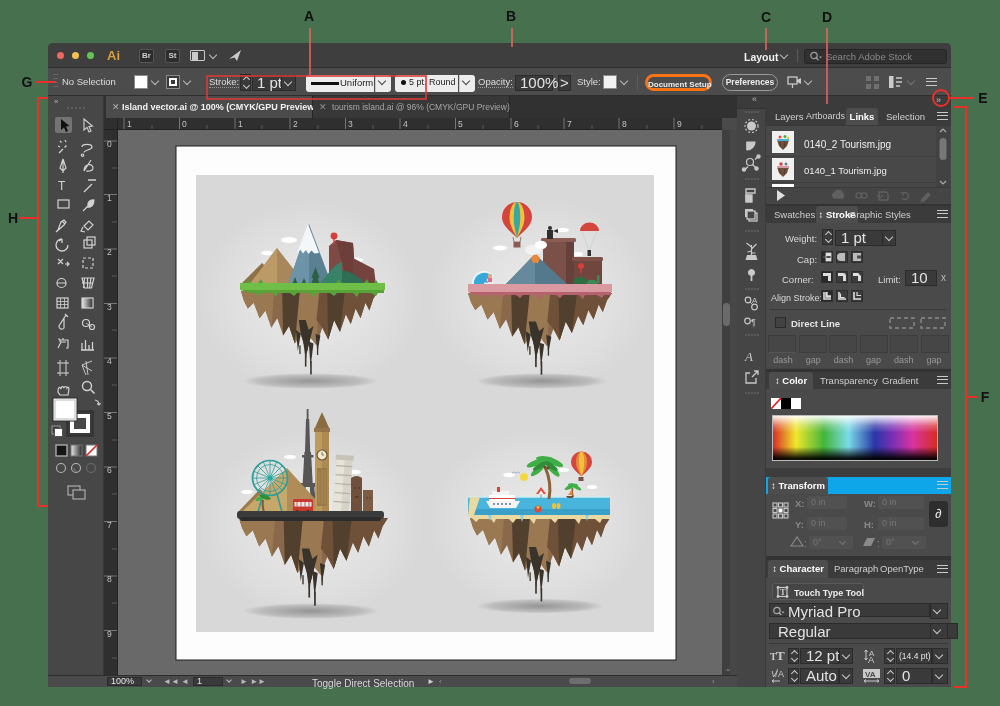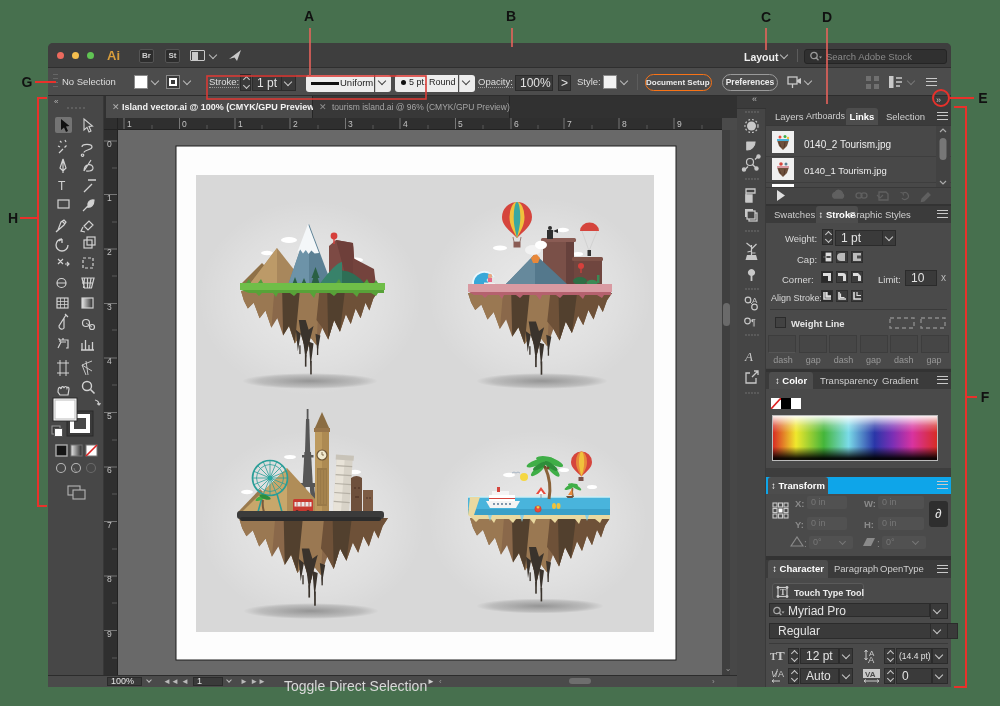--- a/index.html
+++ b/index.html
@@ -1,20 +1,20 @@
 <!DOCTYPE html>
 <html><head>
 <meta charset="utf-8">
 <style>
 *{margin:0;padding:0;box-sizing:border-box}
 html,body{width:1000px;height:706px}
 body{background:#47704e;position:relative;font-family:"Liberation Sans",sans-serif;overflow:hidden}
 .a{position:absolute}
 .tx{color:#dedede;font-size:9.5px;white-space:nowrap}
-.f{background:#3a3a3a;border:1px solid #2b2b2b;color:#e3e3e3;font-size:12px;white-space:nowrap}
+.f{background:#3a3a3a;border:1px solid #2b2b2b;color:#e3e3e3;font-size:15px;white-space:nowrap}
 .cvb{position:absolute;width:6px;height:6px;border-right:1.5px solid #bbb;border-bottom:1.5px solid #bbb;transform:rotate(45deg)}
 .ham{position:absolute;width:11px;height:8px;border-top:1.6px solid #c9c9c9;border-bottom:1.6px solid #c9c9c9}
 .ham:after{content:"";position:absolute;left:0;right:0;top:1.6px;border-top:1.6px solid #c9c9c9}
 .ptabs{position:absolute;background:#3b3b3b;color:#cfcfcf;font-size:9.5px;white-space:nowrap}
 .ptab{position:absolute;top:0;height:100%;line-height:17px}
 .ptab.on{background:#4d4d4d;color:#fff;font-weight:bold;border-radius:3px 3px 0 0}
 .stp{position:absolute;width:11px;background:#3a3a3a;border:1px solid #2b2b2b}
 .stp:before{content:"";position:absolute;left:2.5px;top:2px;width:4px;height:4px;border-left:1.4px solid #c9c9c9;border-top:1.4px solid #c9c9c9;transform:rotate(45deg)}
 .stp:after{content:"";position:absolute;left:2.5px;bottom:2px;width:4px;height:4px;border-right:1.4px solid #c9c9c9;border-bottom:1.4px solid #c9c9c9;transform:rotate(45deg)}
 .cvbox{position:absolute;background:#3a3a3a;border:1px solid #2b2b2b}
@@ -73,21 +73,21 @@
 <div class="a" style="left:409px;top:76.5px;color:#222;font-size:9px">5 pt. Round</div>
 <div class="a" style="left:459px;top:74.5px;width:16px;height:17px;background:#ededed;border-radius:0 3px 3px 0;border-left:1px solid #ccc"></div>
 <div class="cvb" style="left:463px;top:78px;border-color:#444"></div>
 <div class="a tx" style="left:478px;top:76px;border-bottom:1px dotted #999;font-size:9.5px">Opacity:</div>
 <div class="f a" style="left:515px;top:74.5px;width:38px;height:16px;line-height:14px;padding-left:4px">100%</div>
 <div class="f a" style="left:558px;top:74.5px;width:13px;height:16px;line-height:14px;text-align:center">&gt;</div>
 <div class="a tx" style="left:577px;top:76px;font-size:9.5px">Style:</div>
 <div class="a" style="left:603px;top:75px;width:14px;height:14px;background:#f2f2f2;border:1px solid #8a8a8a"></div>
 <div class="cvb" style="left:621px;top:78px"></div>
 <div class="a" style="left:637px;top:74px;width:1px;height:16px;background:#5c5c5c"></div>
-<div class="a" style="left:645px;top:73.5px;width:67px;height:17px;border:1px solid #f97316;border-radius:8.5px;color:#ececec;font-size:8px;font-weight:bold;text-align:left;line-height:15px;white-space:nowrap">Document Setup</div>
+<div class="a" style="left:645px;top:73.5px;width:67px;height:17px;border:3px solid #f97316;border-radius:8.5px;color:#ececec;font-size:8px;font-weight:bold;text-align:center;line-height:15px;white-space:nowrap">Document Setup</div>
 <div class="a" style="left:722px;top:73.5px;width:56px;height:17px;border:1px solid #9a9a9a;border-radius:8.5px;color:#ececec;font-size:8.5px;font-weight:bold;text-align:center;line-height:15px;white-space:nowrap">Preferences</div>
 <svg class="a" style="left:786px;top:74px" width="16" height="16" viewBox="0 0 16 16">
     <rect x="2" y="3" width="9" height="7" fill="none" stroke="#c9c9c9" stroke-width="1.3"></rect>
     <path d="M11 6 l4 -2 v6 l-4 -2" fill="#c9c9c9"></path>
     <path d="M6.5 10 v4" stroke="#c9c9c9" stroke-width="1.3"></path>
   </svg>
 <div class="cvb" style="left:805px;top:78px"></div>
 <svg class="a" style="left:866px;top:76px" width="13" height="13" viewBox="0 0 13 13">
     <g fill="#707070">
       <rect x="0" y="0" width="5" height="5"></rect>
@@ -111,21 +111,21 @@
 <div class="a" style="left:319px;top:102px;color:#8f8f8f;font-size:9px">✕</div>
 <div class="a" style="left:332px;top:101.5px;color:#a5a5a5;font-size:8.5px">tourism island.ai @ 96% (CMYK/GPU Preview)</div>
 
 <div class="a" style="left:48px;top:675px;width:689px;height:12px;background:#4a4a4a;border-top:1px solid #2c2c2c"></div>
 <div class="f a" style="left:107px;top:677px;width:35px;height:9px;font-size:9px;line-height:7px;padding-left:3px">100%</div>
 <div class="cvb" style="left:147px;top:678px;width:4px;height:4px"></div>
 <div class="a" style="left:163px;top:677px;color:#b9b9b9;font-size:8px">◄◄&nbsp;◄</div>
 <div class="f a" style="left:193px;top:677px;width:30px;height:9px;font-size:9px;line-height:7px;padding-left:3px">1</div>
 <div class="cvb" style="left:227px;top:678px;width:4px;height:4px"></div>
 <div class="a" style="left:240px;top:677px;color:#b9b9b9;font-size:8px">►&nbsp;►►</div>
-<div class="a" style="left:284px;top:677.5px;color:#d8d8d8;font-size:14px">Toggle Direct Selection</div>
+<div class="a" style="left:312px;top:677.5px;color:#d8d8d8;font-size:10px">Toggle Direct Selection</div>
 <div class="a" style="left:427px;top:677px;color:#d0d0d0;font-size:8px">►</div>
 <div class="a" style="left:439px;top:677px;color:#9a9a9a;font-size:8px">‹</div>
 <div class="a" style="left:569px;top:678px;width:22px;height:6px;border-radius:3px;background:#6e6e6e"></div>
 <div class="a" style="left:712px;top:677px;color:#9a9a9a;font-size:8px">›</div>
 
 <div class="a" style="left:48px;top:96px;width:56px;height:579px;background:#474747;border-right:1px solid #383838"></div>
 <svg class="a" style="left:48px;top:96px" width="56" height="579" viewBox="0 0 56 579">
 <text x="6" y="8" fill="#b5b5b5" font-size="8">«</text>
 <g fill="#666">
       <circle cx="20" cy="12" r="1"></circle>
@@ -691,21 +691,21 @@
       <path d="M3 2 v7 h7"></path>
       <path d="M5.5 2 v4.5 h4.5" stroke-width="2.4"></path>
       <path d="M18 2 v7 h7"></path>
       <path d="M19.5 3.5 v4 h4" stroke-width="1.2"></path>
       <path d="M33 2 v7 h7"></path>
       <path d="M36 2 v3.5 h4" stroke-width="1.2"></path>
     </g>
   </svg>
 <div class="a" style="left:770px;top:309px;width:177px;height:1px;background:#3a3a3a"></div>
 <div class="a" style="left:775px;top:317px;width:11px;height:11px;background:#424242;border:1px solid #2b2b2b"></div>
-<div class="a tx" style="left:791px;top:318px;font-weight:bold;color:#e5e5e5;font-size:9.5px">Weight Line</div>
+<div class="a tx" style="left:791px;top:318px;font-weight:bold;color:#e5e5e5;font-size:9.5px">Direct Line</div>
 <svg class="a" style="left:888px;top:316px" width="60" height="14" viewBox="0 0 60 14">
     <g stroke="#8a8a8a" fill="none" stroke-width="1.4" stroke-dasharray="4 3">
       <rect x="2" y="2" width="24" height="10"></rect>
       <rect x="33" y="2" width="24" height="10"></rect>
     </g>
   </svg>
 <div class="a" style="left:768px;top:335px;width:181px;height:18px;display:flex;gap:2.5px">
 <div style="flex:1;background:#464646;border:1px solid #3d3d3d;border-bottom-color:#555"></div>
     <div style="flex:1;background:#464646;border:1px solid #3d3d3d"></div>
     <div style="flex:1;background:#464646;border:1px solid #3d3d3d"></div>

